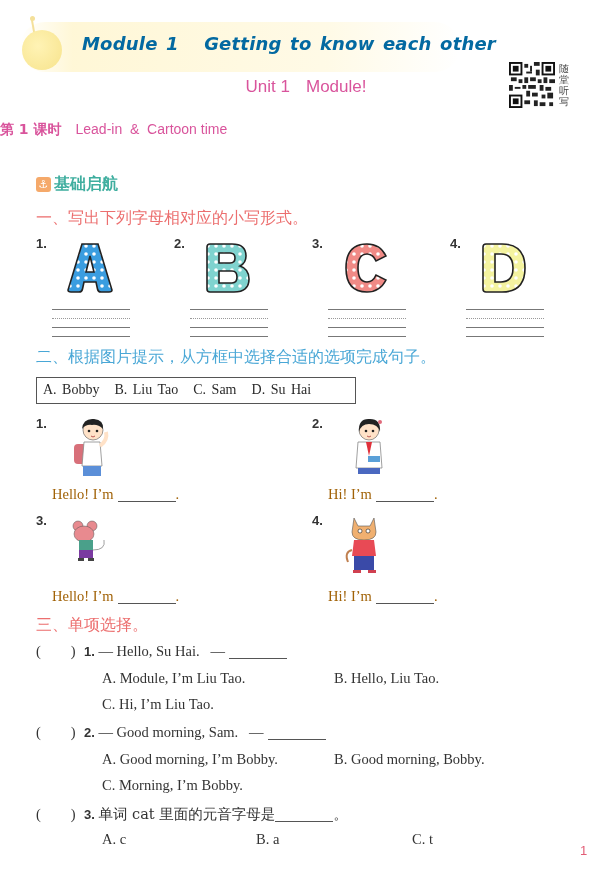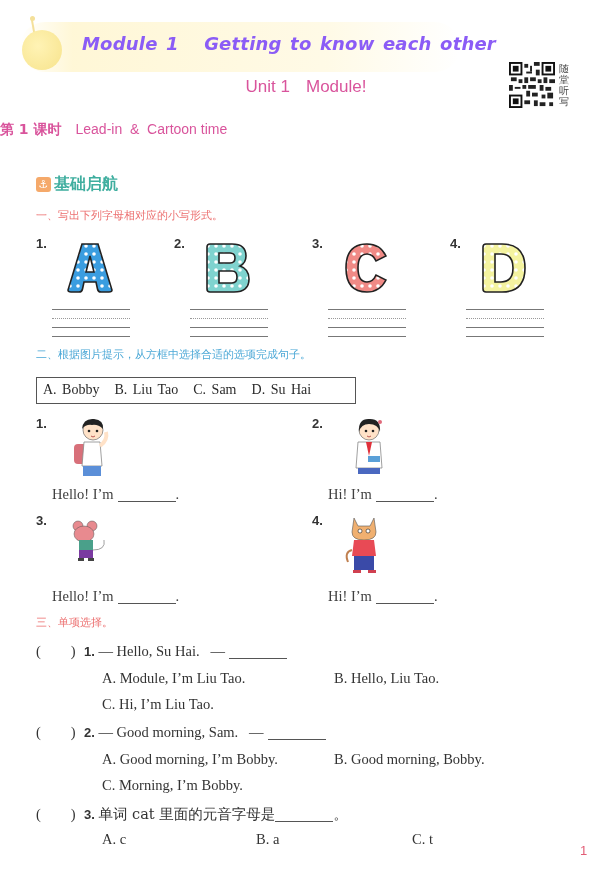--- a/index.html
+++ b/index.html
@@ -14,56 +14,56 @@
     border-radius: 25px;
   }
   .ball {
     left: 22px; top: 30px; width: 40px; height: 40px; border-radius: 50%;
     background: radial-gradient(circle at 40% 40%, #fff3b5, #f7e38c);
   }
   .ball-antenna { left: 30px; top: 16px; width: 5px; height: 5px; border-radius: 50%; background: #f4e09a; }
   .ball-stem { left: 32px; top: 19px; width: 2px; height: 14px; background: #f4e09a; transform: rotate(-10deg); }
   .module-title {
     left: 82px; top: 33px; font-family: "DejaVu Sans", sans-serif; font-weight: bold; font-style: italic;
-    font-size: 18px; color: #8b5cf6; letter-spacing: 0.2px; word-spacing: 2px;
+    font-size: 18px; color: #0369a1; letter-spacing: 0.2px; word-spacing: 2px;
   }
   .unit-title {
     left: 0; width: 612px; top: 77px; text-align: center; font-family: "Liberation Sans", sans-serif;
     font-size: 17px; color: #d9549c; font-weight: normal;
   }
   .unit-title span { margin: 0 8px; }
   .lesson-title {
     left: 0; width: 612px; top: 121px; font-family: "Liberation Sans", sans-serif;
     font-size: 14px; color: #d9549c;
   }
   .lesson-title .cn { font-weight: bold; font-family: "DejaVu Sans", sans-serif; margin-right: 14px; }
   .qr { left: 508px; top: 62px; width: 48px; height: 46px; }
   .qr-label { left: 559px; top: 63px; width: 12px; font-family: "DejaVu Sans", sans-serif; font-size: 10px; color: #444; line-height: 11px; }
 
   .section-head { left: 36px; top: 174px; font-family: "DejaVu Sans", sans-serif; font-size: 16px; font-weight: bold; color: #3fae9f; display: flex; align-items: center; }
   .anchor-icon { width: 15px; height: 15px; background: #f5a96a; border-radius: 3px; color: #fff; font-size: 11px; line-height: 15px; text-align: center; margin-right: 3px; }
 
-  .q-head { font-family: "DejaVu Sans", sans-serif; font-size: 11px; left: 36px; text-align: center; }
+  .q-head { font-family: "DejaVu Sans", sans-serif; font-size: 16px; left: 36px; text-align: center; }
   .q-head.red { color: #ec6f6f; }
   .q-head.blue { color: #49a7d6; }
 
   .num { font-family: "Liberation Sans", sans-serif; font-weight: bold; font-size: 13px; color: #333; }
 
   .letter-cell { top: 236px; width: 138px; height: 110px; }
   .letter-cell .num { position: absolute; left: 0; top: 0; }
   .letter-svg { position: absolute; left: 30px; top: 6px; width: 48px; height: 52px; }
   .write-lines { position: absolute; left: 16px; top: 73px; width: 78px; }
   .write-lines div { height: 0; margin-bottom: 8px; border-top: 1px solid #777; }
   .write-lines div.dot { border-top: 1px dotted #999; }
 
   .option-box { left: 36px; top: 377px; width: 320px; height: 27px; border: 1px solid #555; font-size: 14px; padding: 4px 12px 0 6px; word-spacing: 2px; display: flex; }
   .option-box span { margin-right: 15px; }
 
   .pic-num { font-family: "Liberation Sans", sans-serif; font-weight: bold; font-size: 13px; color: #333; }
-  .sentence { font-size: 14.5px; color: #404040; }
+  .sentence { font-size: 14.5px; color: #a16207; }
   .blank { display: inline-block; width: 58px; border-bottom: 1px solid #555; height: 14px; vertical-align: -3px; margin-left: 4px; }
 
   .mc { font-size: 14.5px; color: #333; }
   .mc .paren { display: inline-block; width: 48px; }
   .mc .bnum { font-family: "Liberation Sans", sans-serif; font-weight: bold; font-size: 13px; }
   .mc-opt { font-size: 14.5px; color: #333; }
   .page-num { left: 580px; top: 843px; font-family: "Liberation Sans", sans-serif; font-size: 13px; color: #e25d76; }
 </style>
 </head>
 <body>

